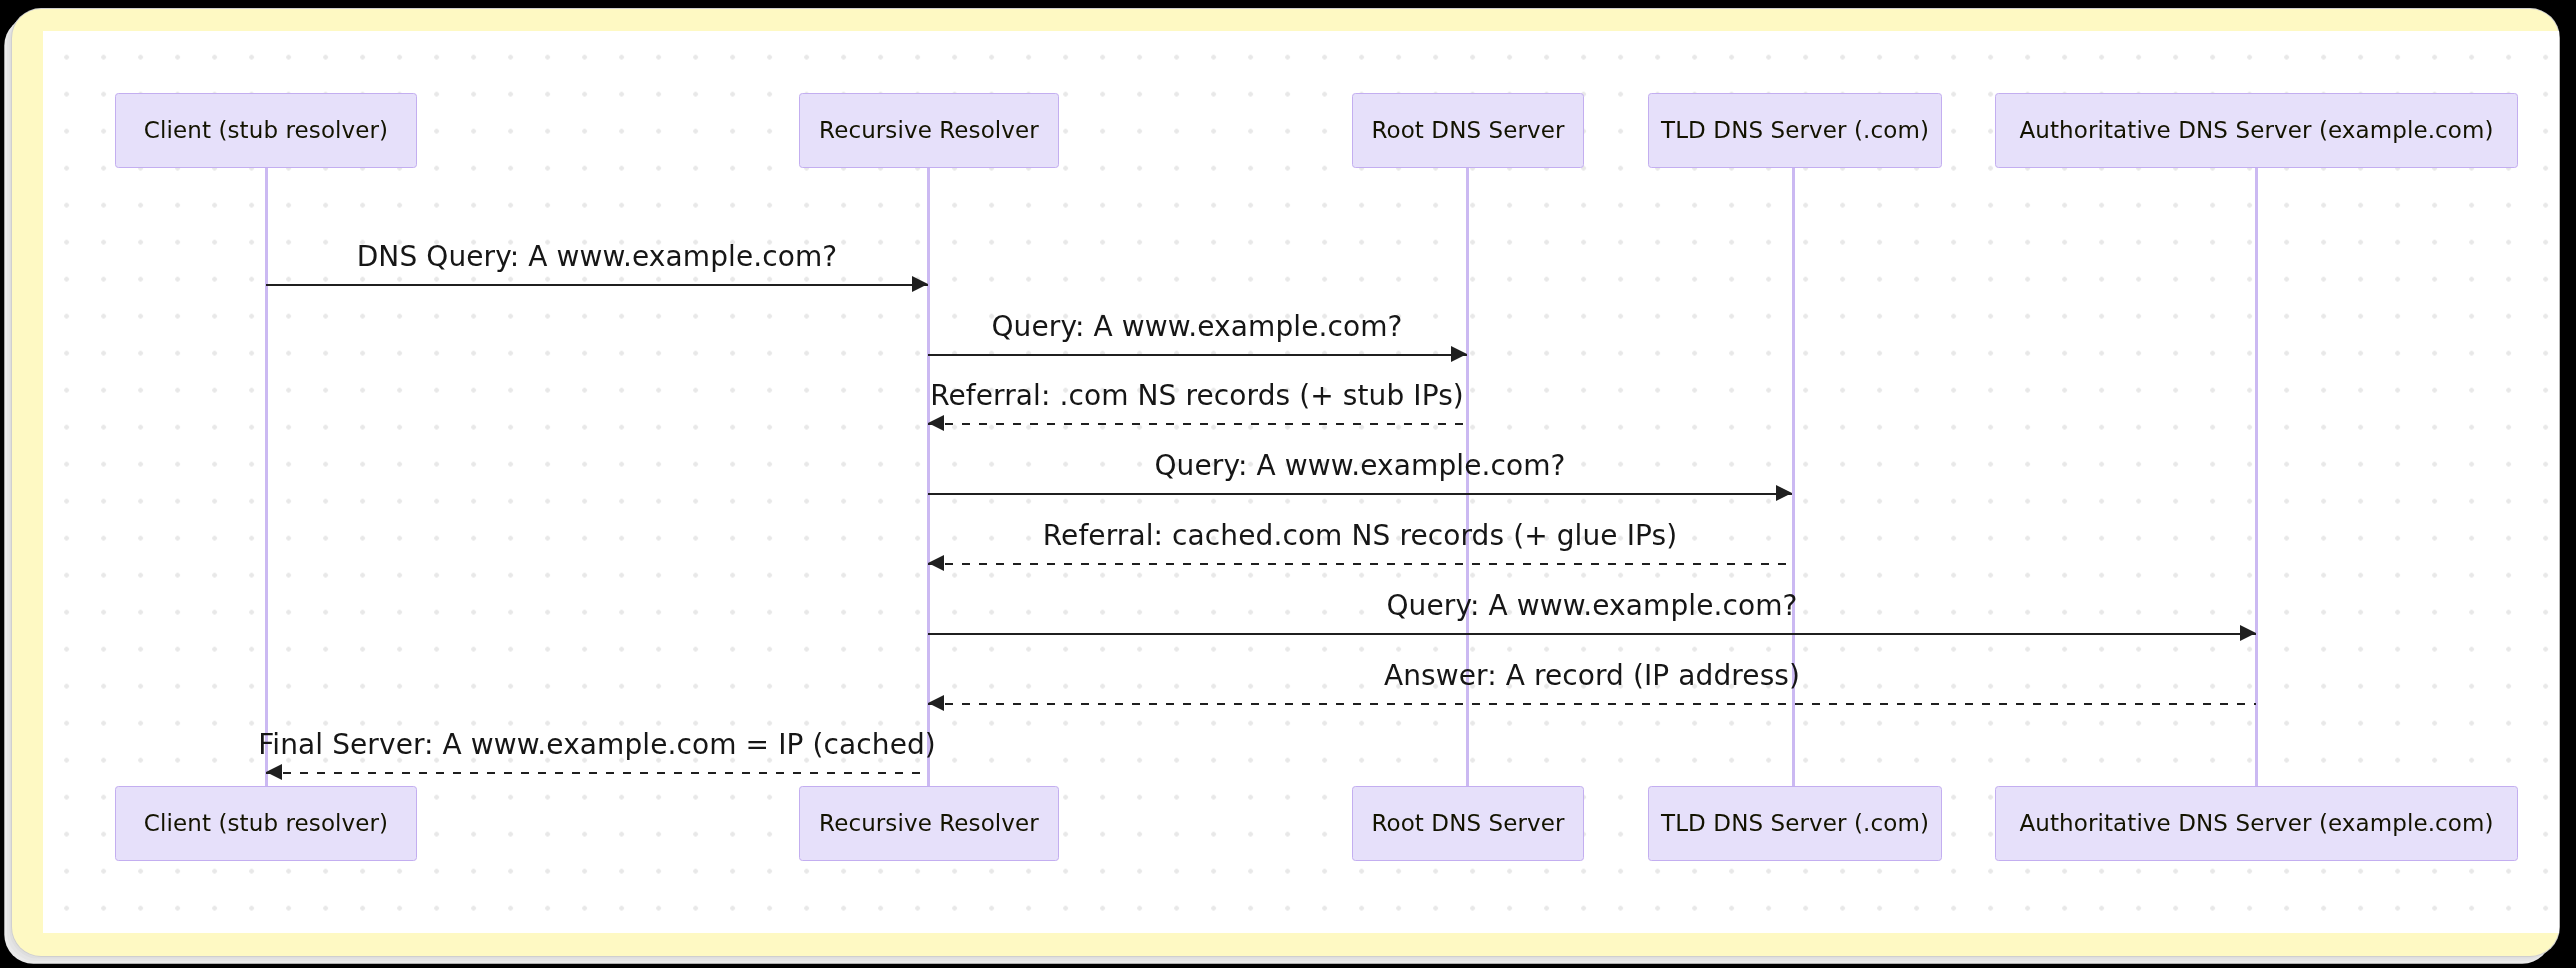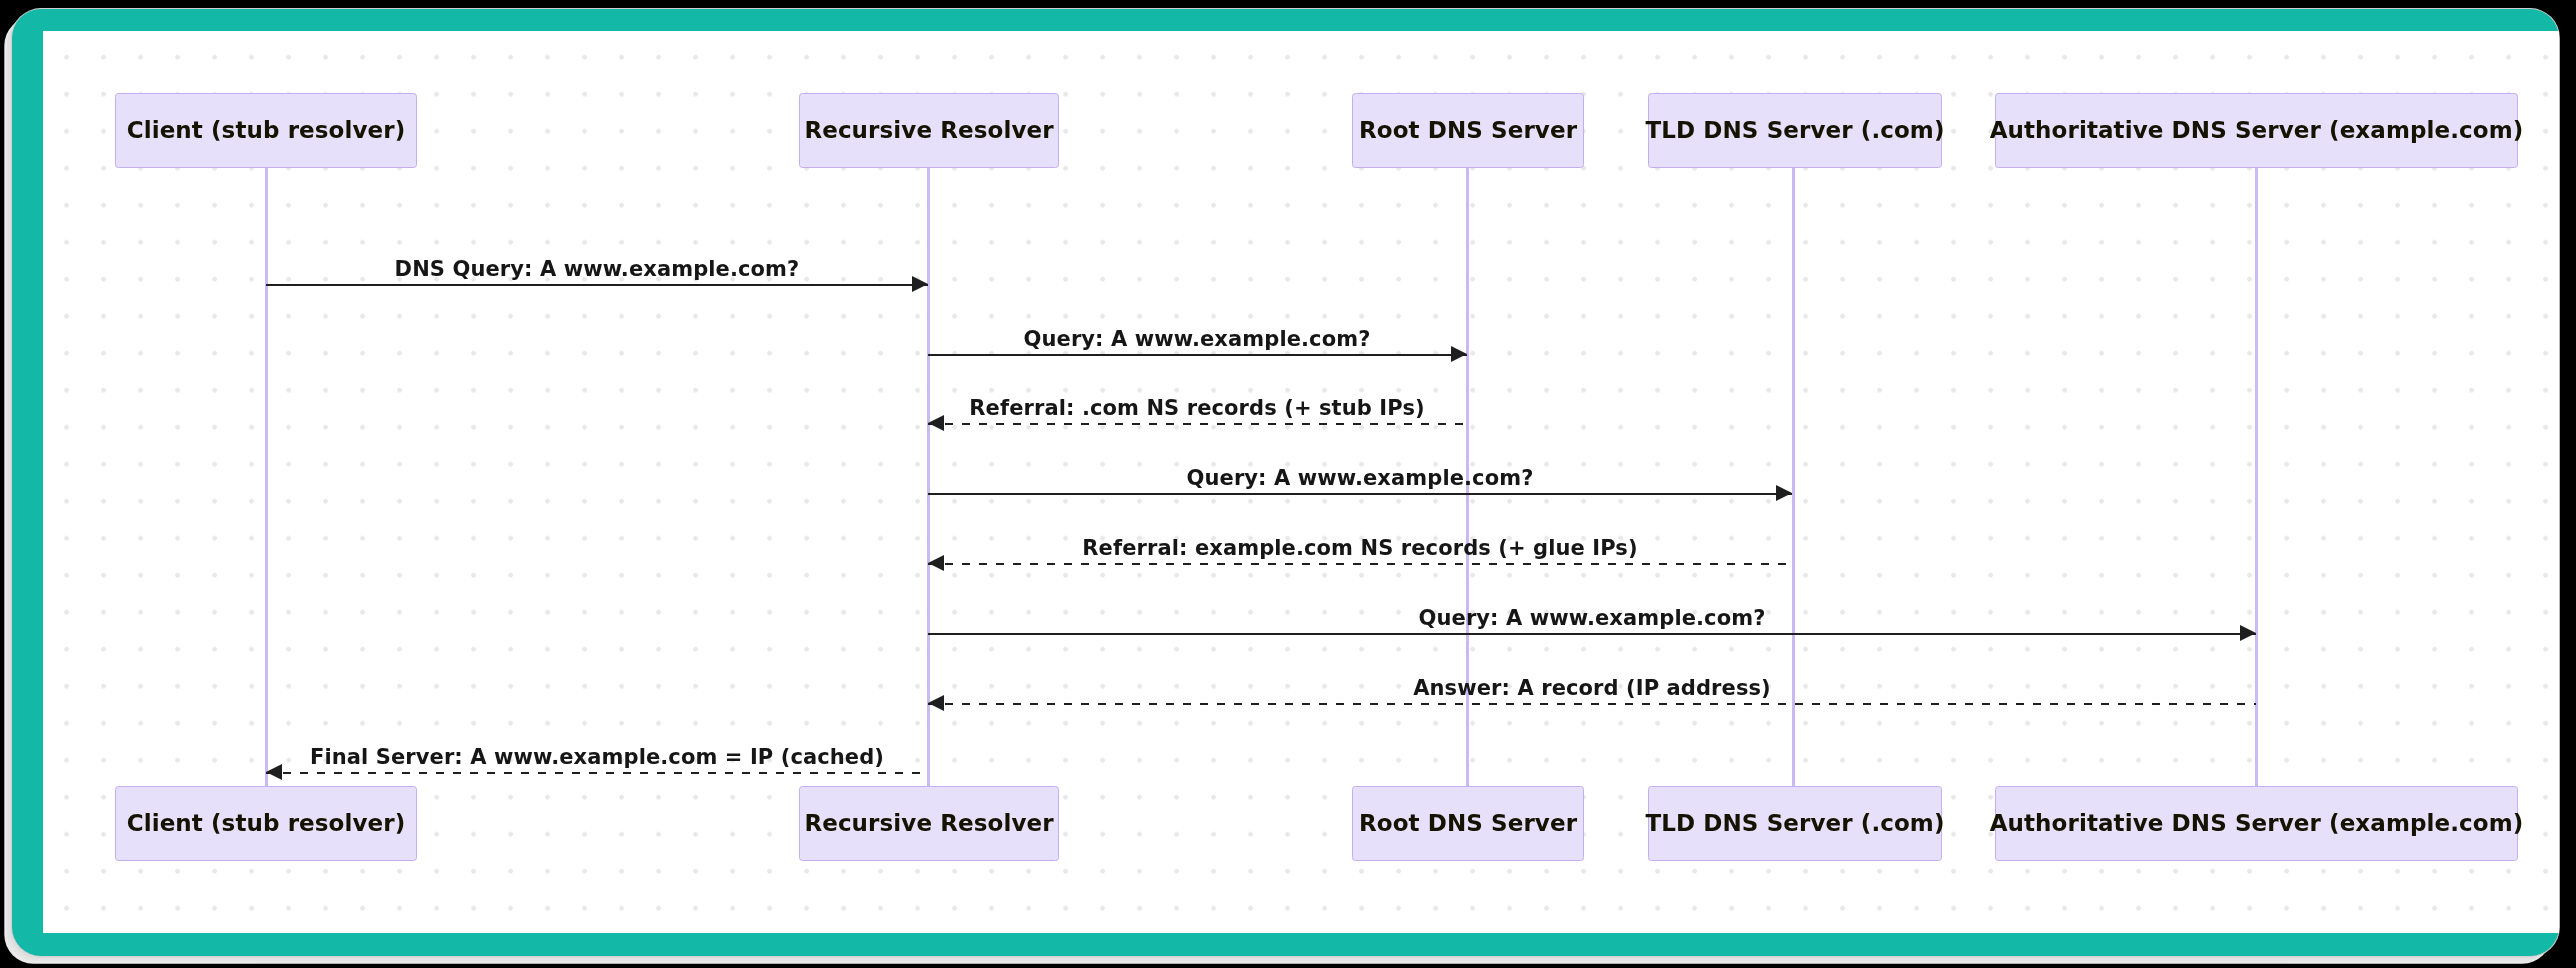--- a/index.html
+++ b/index.html
@@ -7,29 +7,28 @@
   body{
     width:2576px;height:969px;overflow:hidden;
     font-family:"DejaVu Sans","Liberation Sans",sans-serif;
   }
 
   
   #frame{
     position:absolute;left:12px;top:8.5px;
     width:2547px;height:947px;
     border-radius:29px;
-    background:#14b8a6;
+    background:#fef9c3;
     box-shadow:
       0 0 0 0.9px #cfcfcf,
       -2.6px 2.6px 0 0 #dedede,
       -5.1px 5.1px 0 0 #e4e4e4,
       -7.7px 7.7px 0 0 #eaeaea;
     box-sizing:border-box;
     padding:38px 0 22px 0;
-    font-weight:bold;
   }
   #canvas{
     position:absolute;left:31px;top:22px;
     width:2516px;height:902px;
     background:#ffffff;
     background-image:radial-gradient(circle, #e8e8e8 2.2px, transparent 2.3px);
     background-size:37px 37px;
     background-position:5.1px 7.7px;
     overflow:hidden;
   }
@@ -73,25 +72,24 @@
     position:absolute;top:-7.7px;
     width:0;height:0;
     border-top:8.5px solid transparent;
     border-bottom:8.5px solid transparent;
   }
   .head.right{border-left:16px solid #1f1f1f;}
   .head.left{border-right:16px solid #1f1f1f;}
   .mlabel{
     position:absolute;
     transform:translate(-50%,-100%);
-    font-size:21px;
+    font-size:28px;
     color:#161616;
     white-space:nowrap;
     letter-spacing:0.1px;
-    margin-top:8px;
   }
 </style>
 </head>
 <body>
 
 <div id="frame">
   <div id="canvas">
     <div id="lifelines">
         <div class="lifeline" style="left: 222px; top: 137px; height: 618px;"></div>
         <div class="lifeline" style="left: 884px; top: 137px; height: 618px;"></div>
@@ -133,21 +131,21 @@
           <div class="mlabel" style="left: 269px; top: -10.2px;">Referral: .com NS records (+ stub IPs)</div>
         </div>
         <div class="msg" style="left: 885px; top: 462px; width: 864px;">
           <div class="mline" style="width: 864px;"></div>
           <div class="head right" style="left: 848px;"></div>
           <div class="mlabel" style="left: 432px; top: -10.2px;">Query: A www.example.com?</div>
         </div>
         <div class="msg" style="left: 885px; top: 532px; width: 864px;">
           <div class="mline dashed" style="width: 864px;"></div>
           <div class="head left" style="left: 0px;"></div>
-          <div class="mlabel" style="left: 432px; top: -10.2px;">Referral: example.com NS records (+ glue IPs)</div>
+          <div class="mlabel" style="left: 432px; top: -10.2px;">Referral: cached.com NS records (+ glue IPs)</div>
         </div>
         <div class="msg" style="left: 885px; top: 602px; width: 1328px;">
           <div class="mline" style="width: 1328px;"></div>
           <div class="head right" style="left: 1312px;"></div>
           <div class="mlabel" style="left: 664px; top: -10.2px;">Query: A www.example.com?</div>
         </div>
         <div class="msg" style="left: 885px; top: 672px; width: 1328px;">
           <div class="mline dashed" style="width: 1328px;"></div>
           <div class="head left" style="left: 0px;"></div>
           <div class="mlabel" style="left: 664px; top: -10.2px;">Answer: A record (IP address)</div>

